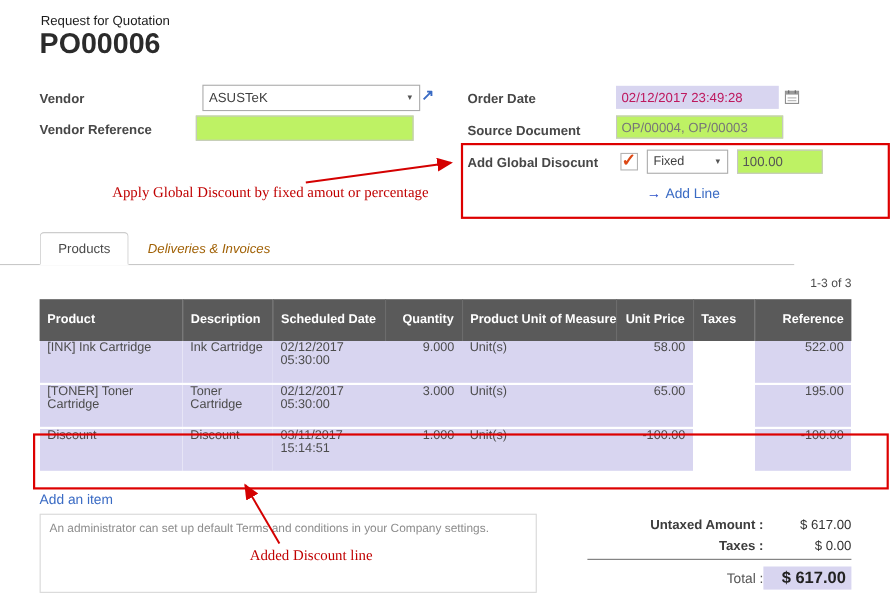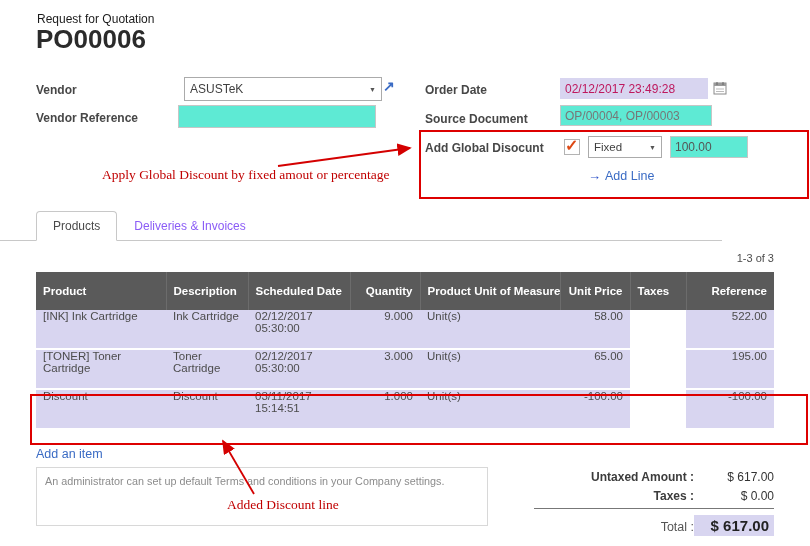--- a/index.html
+++ b/index.html
@@ -19,21 +19,21 @@
   .lbl-gdisc{left:425px;top:141px;}
 
   
   .combo{position:absolute;display:flex;align-items:center;justify-content:space-between;
          border:1px solid #ababab;background:#fff;padding:0 5px;box-sizing:border-box;color:#3f3f3f;}
   .vendor-combo{left:184px;top:77px;width:198px;height:24px;font-size:12px;}
   .fixed-combo{left:588px;top:136px;width:74px;height:22px;font-size:11.5px;}
   .caret{font-size:7px;color:#555;margin-left:6px;}
   .ext-link{position:absolute;left:383px;top:78px;color:#3a6bc4;font-size:14px;font-weight:bold;cursor:pointer;}
   .o-input{position:absolute;border:1px solid #c6c6c6;font-family:inherit;font-size:12px;color:#555;
-           padding:2px 4px;box-sizing:border-box;background:#5eead4;}
+           padding:2px 4px;box-sizing:border-box;background:#bef264;}
   .vref-input{left:178px;top:105px;width:198px;height:23px;}
   .sdoc-input{left:560px;top:105px;width:152px;height:21px;color:#777;}
   .gd-amount{left:670px;top:136px;width:78px;height:22px;}
   .date-field{position:absolute;left:560px;top:78px;width:148px;height:21px;background:#d8d5f0;
               display:flex;align-items:center;padding:0 5px;box-sizing:border-box;color:#be185d;font-size:12px;}
   .cal-icon{position:absolute;left:713px;top:81px;}
   .gd-checkbox{position:absolute;left:564px;top:139px;width:16px;height:16px;border:1px solid #b3b3b3;
                background:#fff;box-sizing:border-box;cursor:pointer;}
   .gd-checkbox .check{position:absolute;left:0px;top:-4px;font-size:16px;color:#dd4814;font-weight:bold;}
   .add-line{position:absolute;left:588px;top:168px;display:flex;align-items:center;gap:4px;
@@ -48,39 +48,39 @@
   .note1{left:78px;top:167px;margin-left:24px;}
   .note2{left:227px;top:497px;}
   .arrow-overlay{position:absolute;left:0;top:0;width:810px;height:546px;pointer-events:none;z-index:31;}
 
   
   .tabs-bar{position:absolute;left:0;top:211px;width:722px;height:30px;border-bottom:1px solid #c8c8c8;
             display:flex;align-items:flex-end;padding-left:36px;box-sizing:border-box;}
   .tab{padding:7px 16px;font-size:12px;cursor:pointer;}
   .tab-active{background:#fff;border:1px solid #c8c8c8;border-bottom:1px solid #fff;border-radius:4px 4px 0 0;
               color:#4a4a4a;margin-bottom:-1px;}
-  .tab-inactive{color:#8b5cf6;border:1px solid transparent;margin-bottom:-1px;}
+  .tab-inactive{color:#a16207;border:1px solid transparent;margin-bottom:-1px;font-style:italic;}
 
   .pager{position:absolute;right:36px;top:252px;font-size:11px;color:#4c4c4c;}
 
   
   .lines-table{position:absolute;left:36px;top:272px;width:738px;border-collapse:collapse;table-layout:fixed;}
   .lines-table th{background:#5a5a5a;color:#fff;font-weight:bold;font-size:11.5px;text-align:left;
                   padding:0 7px;height:38px;vertical-align:middle;white-space:nowrap;border-left:1px solid #6c6c6c;}
   .lines-table th:first-child{border-left:none;}
   .lines-table th.num{text-align:right;}
   .lines-table td{background:#d8d5f0;color:#4c4c4c;font-size:11.5px;padding:0 7px 0 7px;height:38px;
                   vertical-align:top;border-bottom:2px solid #fff;overflow:hidden;}
   .lines-table td.num{text-align:right;}
   .lines-table td.cell-taxes{background:#fff;}
 
   .add-item{position:absolute;left:36px;top:447px;color:#3a6bc4;font-size:12.5px;cursor:pointer;}
 
   
-  .terms-box{position:absolute;left:36px;top:467px;width:452px;height:59px;border:1px solid #d8d8d8;
+  .terms-box{position:absolute;left:36px;top:467px;width:452px;height:72px;border:1px solid #d8d8d8;
              padding:5px 8px;box-sizing:border-box;color:#8c8c8c;font-size:10.8px;line-height:1.5;}
   .totals{position:absolute;right:36px;top:470px;width:240px;}
   .t-row{display:flex;align-items:baseline;justify-content:flex-end;margin-bottom:5px;}
   .t-label{font-weight:bold;color:#3c3c3c;font-size:12px;}
   .t-value{width:80px;text-align:right;font-size:12px;color:#333;}
   .t-divider{border-top:1px solid #777;margin:3px 0 6px;}
   .total-label{font-weight:normal;color:#555;font-size:12.5px;}
   .total-value{width:auto;min-width:70px;font-size:15px;font-weight:bold;color:#222;background:#d8d5f0;padding:2px 5px;}
 </style>
 </head>

